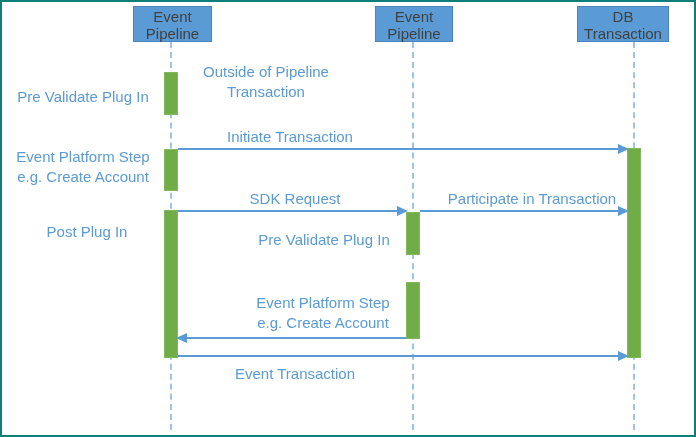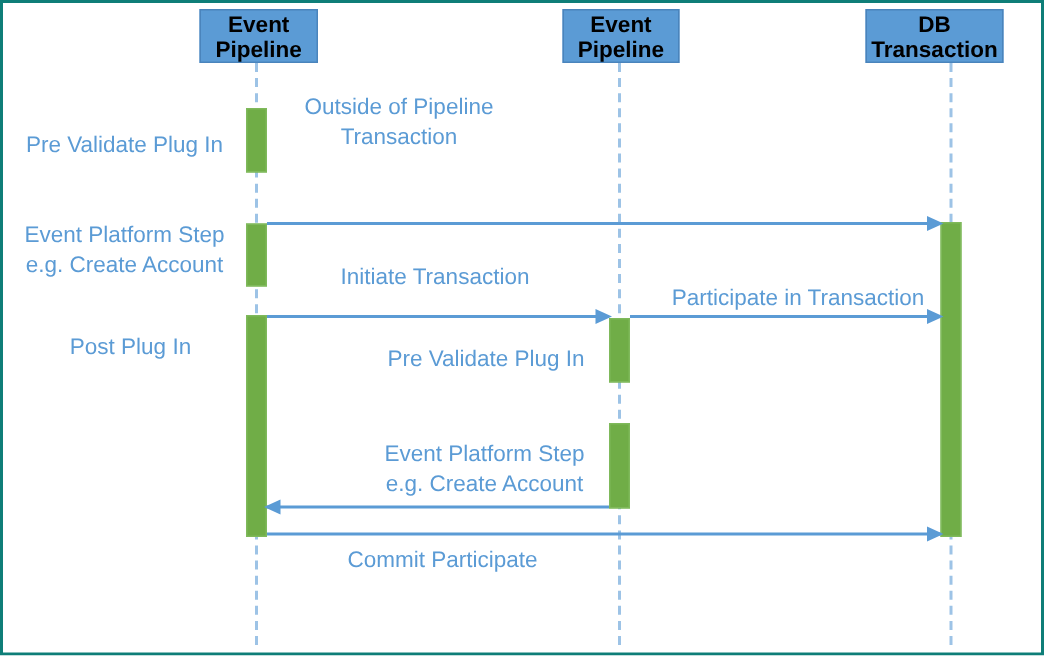--- a/index.html
+++ b/index.html
@@ -4,21 +4,21 @@
 <style>
   html,body { margin:0; padding:0; background:#fff; }
   .canvas {
     position:relative; width:696px; height:437px; box-sizing:border-box;
     background:#fff; border:2px solid var(--frame-border,#0E7E78);
     font-family:"Liberation Sans", sans-serif; overflow:hidden;
   }
   .actor {
     position:absolute; top:4px; height:36px; box-sizing:border-box;
     background:var(--actor-fill,#5B9BD5); border:1px solid var(--actor-border,#4A84BC);
-    color:#000000; font-weight:bold; font-size:15px; line-height:17px;
+    color:#404040; font-weight:normal; font-size:15px; line-height:17px;
     text-align:center; white-space:pre-line; padding-top:1px;
   }
   .actor.a1 { left:131px; width:79px; }
   .actor.a2 { left:373px; width:78px; }
   .actor.a3 { left:575px; width:92px; }
   .lifeline {
     position:absolute; top:40px; height:388px; width:0;
     border-left:2px dashed var(--lifeline,#9DC3E6);
   }
   .lifeline.l1 { left:168px; }
@@ -44,21 +44,21 @@
   .arrow.m2 { left:176px; top:208px; width:228px; }
   .arrow.m3 { left:418px; top:208px; width:207px; }
   .arrow.m4 { left:176px; top:335px; width:228px; }
   .arrow.m5 { left:176px; top:353px; width:449px; }
   .lbl {
     position:absolute; color:var(--label-text,#5B9BD5);
     font-size:15px; line-height:20px; text-align:center; white-space:pre-line;
   }
   .lbl.pre-validate-outer  { left:4px;   top:85px;  width:154px; }
   .lbl.outside-note        { left:183px; top:60px;  width:162px; }
-  .lbl.initiate            { left:188px; top:125px; width:200px;margin-top:48px; }
+  .lbl.initiate            { left:188px; top:125px; width:200px; }
   .lbl.platform-step-outer { left:4px;   top:145px; width:154px; }
   .lbl.sdk-request         { left:198px; top:187px; width:190px; }
   .lbl.participate         { left:428px; top:187px; width:204px; }
   .lbl.post-plugin         { left:18px;  top:220px; width:134px; }
   .lbl.pre-validate-inner  { left:246px; top:228px; width:152px; }
   .lbl.platform-step-inner { left:243px; top:291px; width:156px; }
   .lbl.commit              { left:193px; top:362px; width:200px; }
 </style>
 </head>
 <body>
@@ -98,20 +98,21 @@
   <div class="arrow m5">
     <span class="head right"></span>
   </div>
 
   <div class="lbl pre-validate-outer">Pre Validate Plug In</div>
   <div class="lbl outside-note">Outside of Pipeline
 Transaction</div>
   <div class="lbl initiate">Initiate Transaction</div>
   <div class="lbl platform-step-outer">Event Platform Step
 e.g. Create Account</div>
+  <div class="lbl sdk-request">SDK Request</div>
   <div class="lbl participate">Participate in Transaction</div>
   <div class="lbl post-plugin">Post Plug In</div>
   <div class="lbl pre-validate-inner">Pre Validate Plug In</div>
   <div class="lbl platform-step-inner">Event Platform Step
 e.g. Create Account</div>
-  <div class="lbl commit">Commit Participate</div>
+  <div class="lbl commit">Event Transaction</div>
 
 </div>
 
 </body></html>

